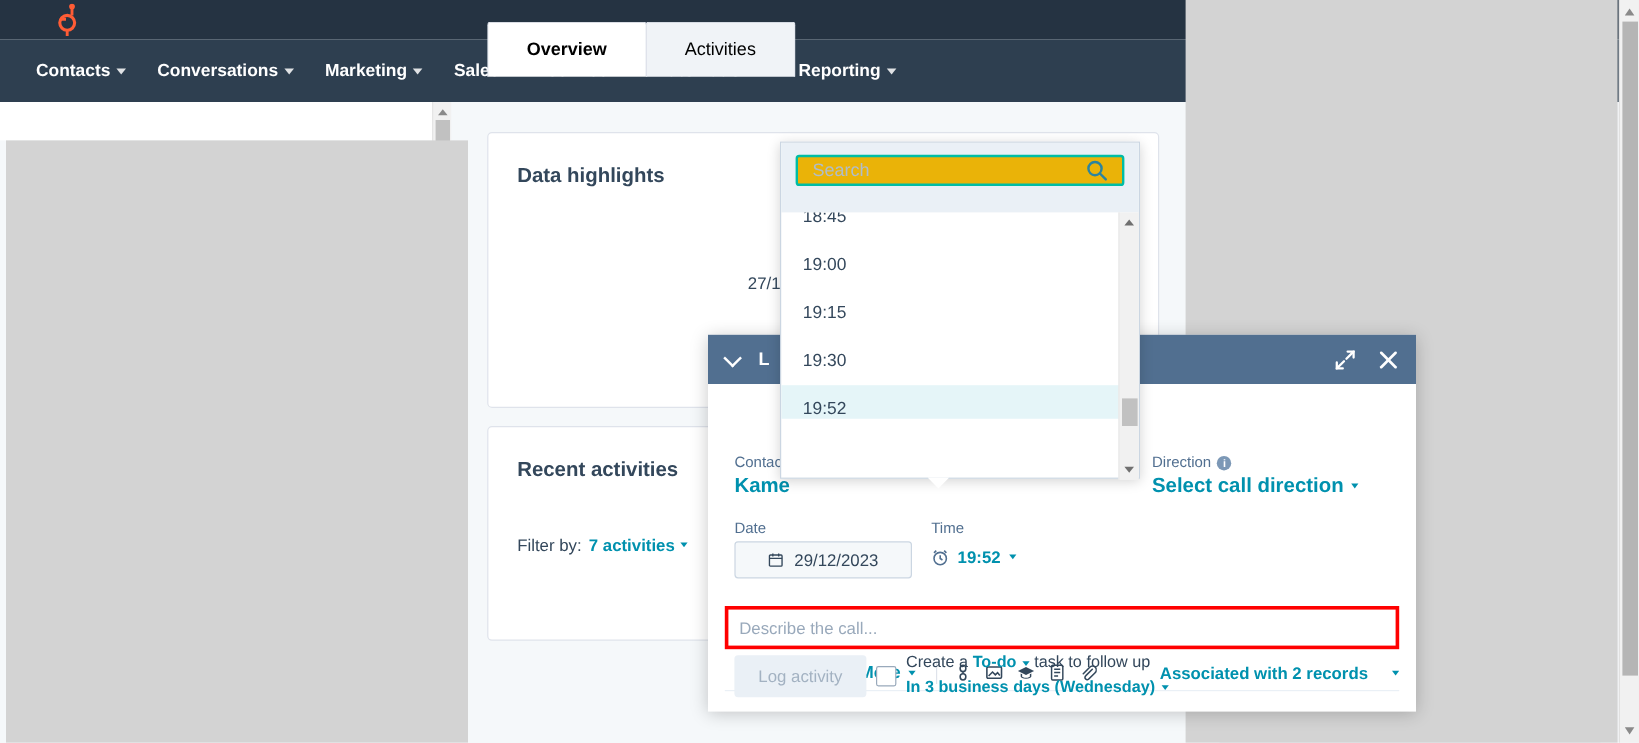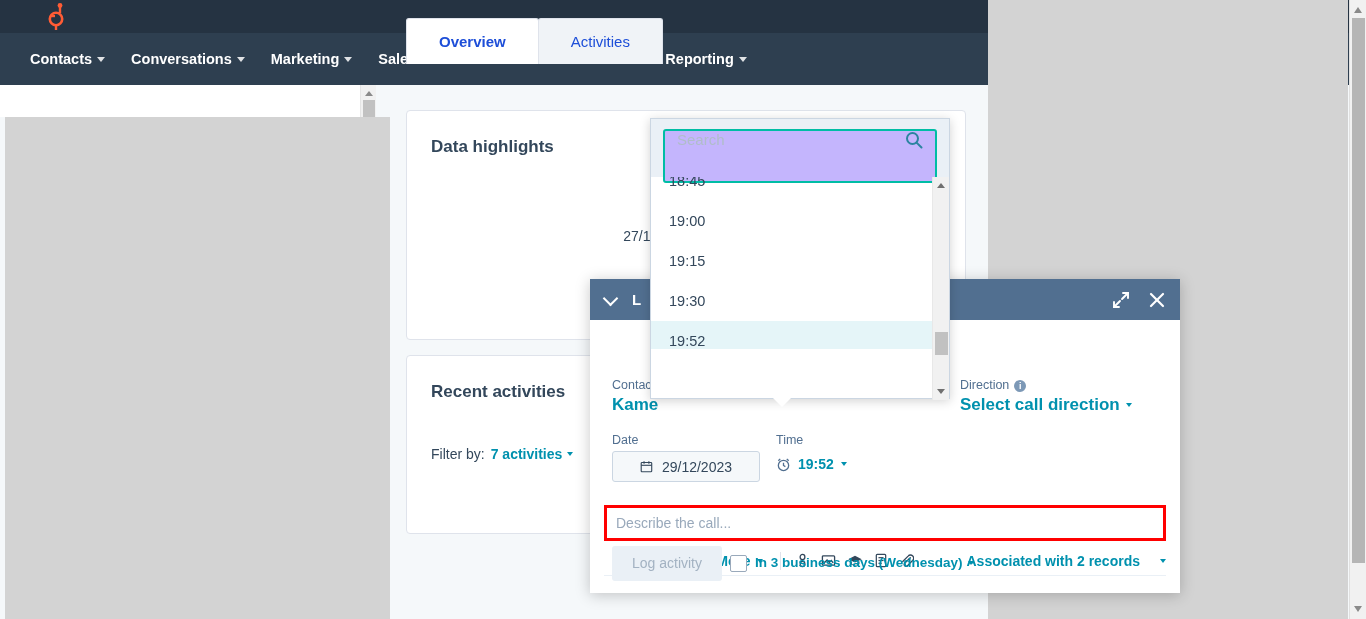--- a/index.html
+++ b/index.html
@@ -74,21 +74,21 @@
   
   .center {
     position: absolute; left: 406px; top: 0; width: 582px; height: 534px;
   }
   .tabs {
     position: absolute; left: 0; top: 18px; height: 46px;
     display: flex; align-items: stretch;
   }
   .tab {
     padding: 0 32px; display: flex; align-items: center; justify-content: center;
-    font-size: 15px; color: #1d4ed8; cursor: pointer;
+    font-size: 15px; color: #000000; cursor: pointer;
     border: 1px solid #dfe3eb; border-bottom: none; background: #f0f3f7;
     border-radius: 3px 3px 0 0; margin-right: -1px;
   }
   .tab.active { background: #fff; font-weight: bold; border-bottom: 1px solid #fff; }
 
   .card {
     position: absolute; background: #fff; border: 1px solid #dfe3eb;
     border-radius: 4px;
   }
   .card-hl { left: 0; top: 110px; width: 560px; height: 230px; }
@@ -275,22 +275,22 @@
   
   .dropdown {
     position: absolute; left: 650px; top: 118px; width: 300px; height: 281px;
     background: #fff; border: 1px solid #cbd6e2;
     box-shadow: 0 2px 10px rgba(0,0,0,.18);
   }
   .dd-searchwrap {
     height: 58px; background: #eaf0f6; padding: 10px 12px;
   }
   .dd-search {
-    width: 100%; height: 54px; border: 2px solid #00bda5; border-radius: 3px;
-    background: #c4b5fd; display: flex; align-items: flex-start; padding: 0 12px;
+    width: 100%; height: 26px; border: 2px solid #00bda5; border-radius: 3px;
+    background: #eab308; display: flex; align-items: center; padding: 0 12px;
   }
   .dd-search input {
     flex: 1; border: none; outline: none; font-size: 15px; color: #33475b;
     font-family: "Liberation Sans", sans-serif; background: transparent;
   }
   .dd-search input::placeholder { color: #b0bdc9; }
   .mag { width: 18px; height: 18px; color: #2b84a0; }
 
   .dd-list {
     position: absolute; left: 0; top: 58px; width: 283px; height: 172px;
@@ -577,20 +577,28 @@
           <i class="caret-sm"></i>
         </span>
       </div>
     </div>
 
     <div class="modal-footer">
       <button class="btn-log">Log activity</button>
       <div class="chk"></div>
       <div class="todo-text">
         <div>
+          <span>Create a</span>
+          <span class="todo-link">
+            <span>To-do</span>
+            <i class="caret-sm"></i>
+          </span>
+          <span>task to follow up</span>
+        </div>
+        <div>
           <span class="todo-link">
             <span>In 3 business days (Wednesday)</span>
             <i class="caret-sm"></i>
           </span>
         </div>
       </div>
     </div>
   </div>
 
   <div class="dropdown">

